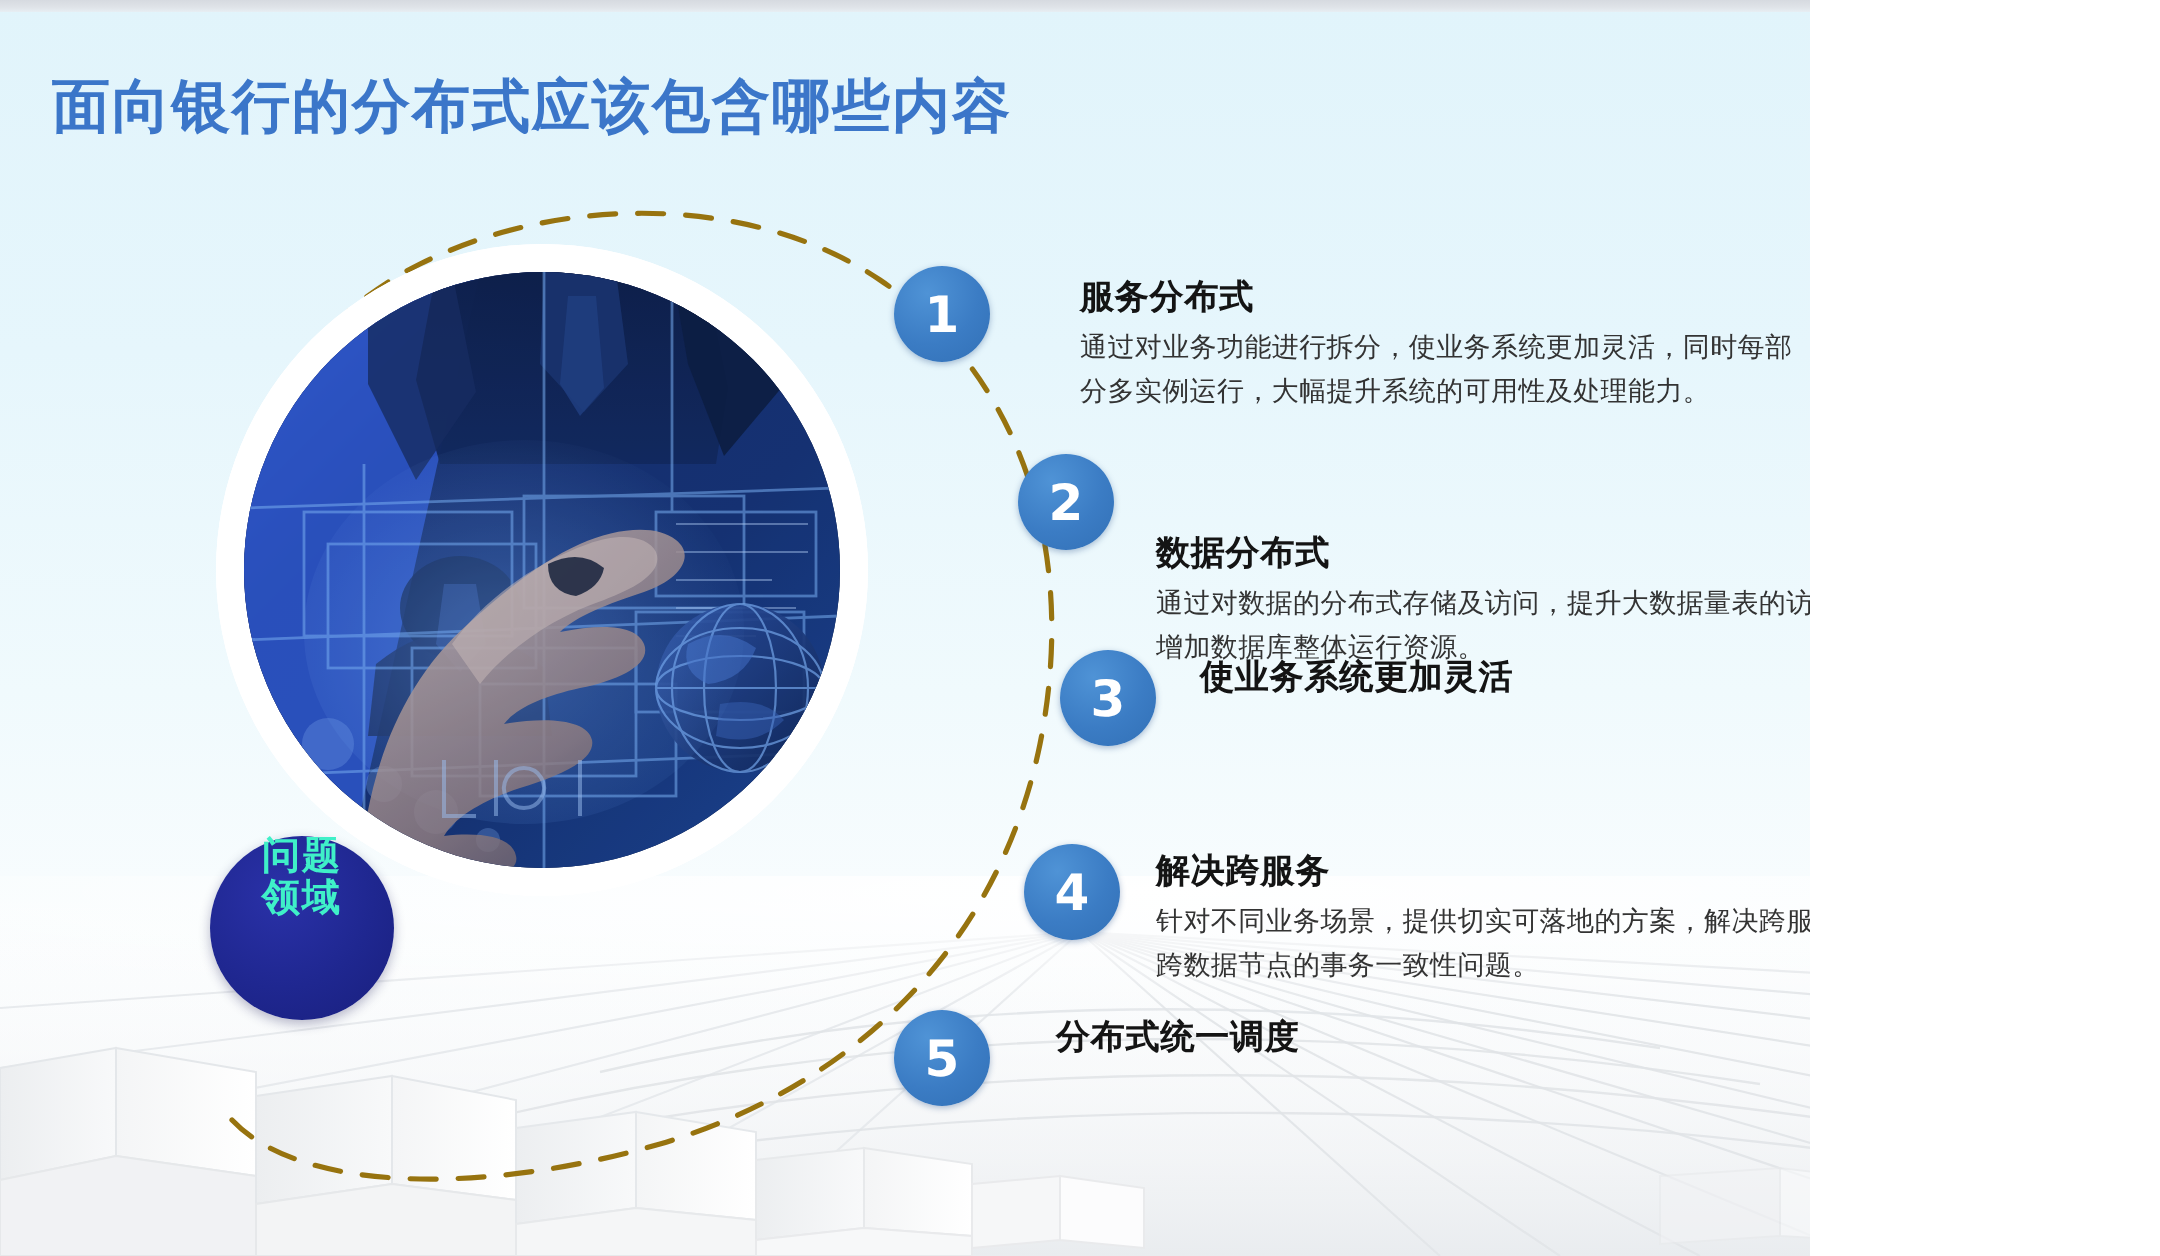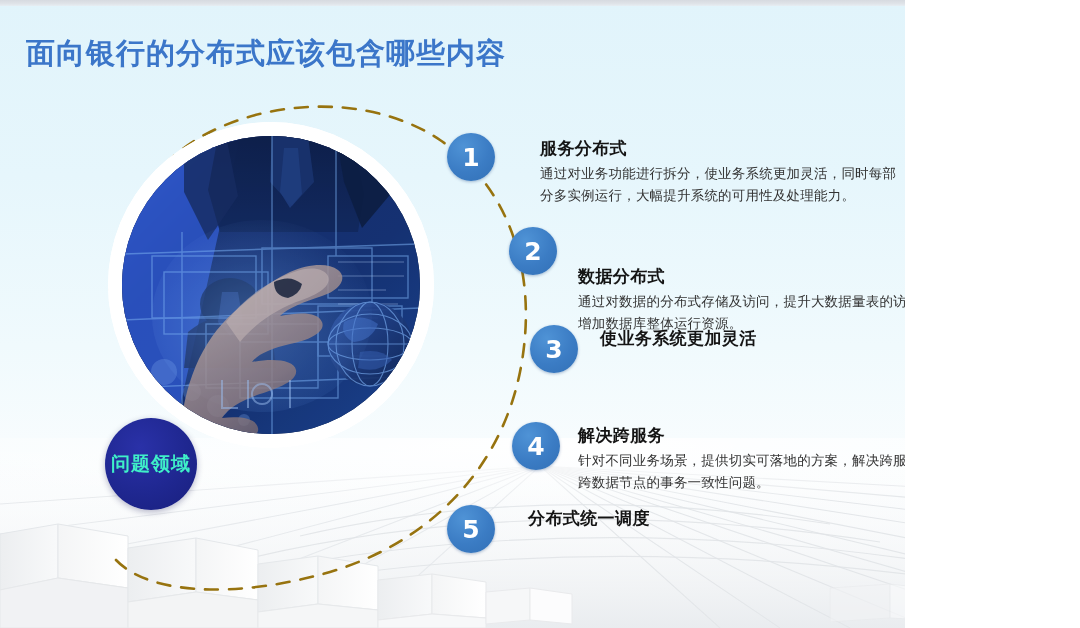--- a/index.html
+++ b/index.html
@@ -54,21 +54,21 @@
     border-radius:50%;overflow:hidden;
     background:#0d1b3e;
   }
   .photo-svg{display:block;width:298px;height:298px;}
   
   .domain-badge{
     position:absolute;left:105px;top:418px;width:92px;height:92px;
     border-radius:50%;
     background:radial-gradient(circle at 38% 32%,#2a31a8 0%,#1f2790 55%,#191f7d 100%);
     z-index:25;
-    display:flex;flex-direction:row;align-items:center;justify-content:center;
+    display:flex;flex-direction:column;align-items:center;
     box-shadow:0 2px 6px rgba(20,20,80,.30);
   }
   .domain-badge span{
     display:block;color:#3ff0c8;font-size:19px;font-weight:bold;line-height:1.12;
     letter-spacing:1px;text-align:center;
   }
   
   .item{position:absolute;z-index:20;}
   .num{
     position:absolute;width:48px;height:48px;border-radius:50%;

